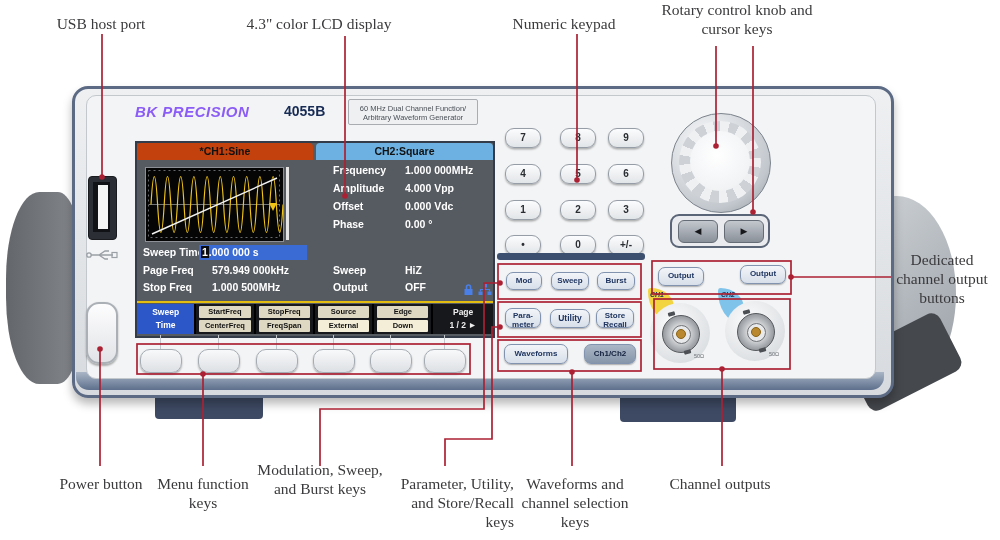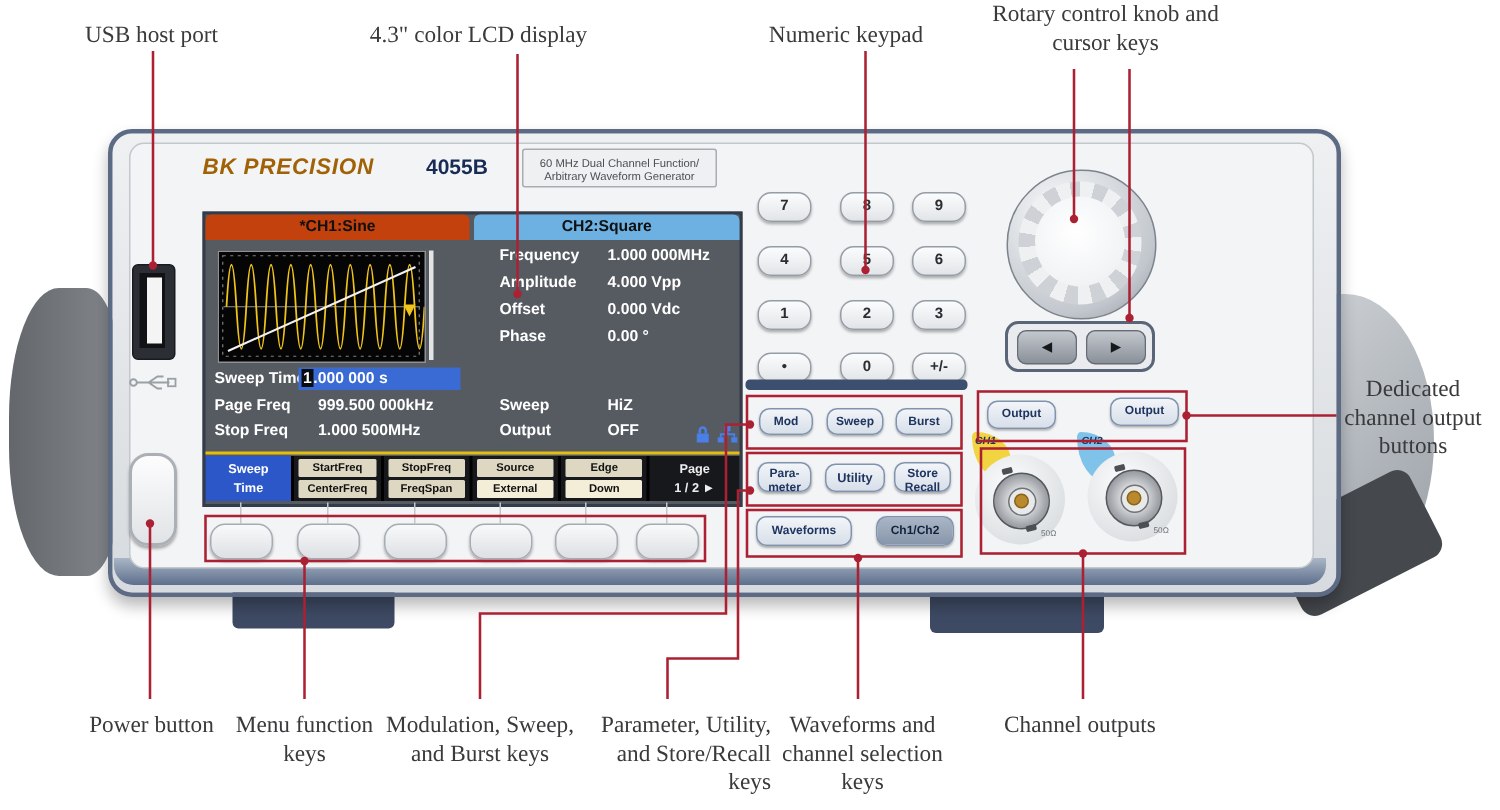--- a/index.html
+++ b/index.html
@@ -18,21 +18,21 @@
               border-radius:0 0 13px 13px;background:linear-gradient(#aab6c6,#5d6f8c);}
   .foot{position:absolute;background:#3e4a64;border-radius:0 0 4px 4px;}
   .handleL{position:absolute;left:6px;top:192px;width:74px;height:192px;
            border-radius:45% 30% 30% 45%;background:linear-gradient(90deg,#63666b,#84888d);}
   .handleR{position:absolute;left:838px;top:196px;width:118px;height:196px;
            border-radius:45% 55% 55% 45%;background:linear-gradient(135deg,#d3d7db,#989ea5);}
   .handleRd{position:absolute;left:852px;top:330px;width:104px;height:64px;background:#45484d;
             border-radius:10px;transform:rotate(-27deg);}
   
   .brand{position:absolute;left:135px;top:103px;font-size:15px;font-weight:bold;font-style:italic;
-         letter-spacing:.5px;color:#a16207;}
+         letter-spacing:.5px;color:#8b5cf6;}
   .model{position:absolute;left:284px;top:103px;font-size:14px;font-weight:bold;color:#172b55;}
   .subbox{position:absolute;left:348px;top:99px;width:130px;height:26px;border:1px solid #a9adb2;
           background:#eef0f2;border-radius:2px;text-align:center;color:#4a4f55;
           font-size:7.5px;line-height:9px;padding-top:4px;box-sizing:border-box;}
   
   .lcd{position:absolute;left:135px;top:141px;width:356px;height:193px;background:#565b61;
        border:2px solid #343b49;box-sizing:content-box;}
   .tab{position:absolute;top:0;height:17px;font-size:10.5px;font-weight:bold;color:#111;
        text-align:center;line-height:17px;border-radius:4px 4px 0 0;}
   .lcdtxt{position:absolute;font-size:10.5px;font-weight:bold;color:#fff;white-space:nowrap;}
@@ -152,21 +152,21 @@
     <div class="lcdtxt" style="left:268px;top:39px;">4.000 Vpp</div>
     <div class="lcdtxt" style="left:196px;top:57px;">Offset</div>
     <div class="lcdtxt" style="left:268px;top:57px;">0.000 Vdc</div>
     <div class="lcdtxt" style="left:196px;top:75px;">Phase</div>
     <div class="lcdtxt" style="left:268px;top:75px;">0.00 °</div>
 
     <div class="lcdtxt" style="left:6px;top:103px;">Sweep Time</div>
     <div class="sweepval"><span class="curs">1</span><span>.000 000 s</span></div>
 
     <div class="lcdtxt" style="left:6px;top:121px;">Page Freq</div>
-    <div class="lcdtxt" style="left:75px;top:121px;">999.500 000kHz</div>
+    <div class="lcdtxt" style="left:75px;top:121px;">579.949 000kHz</div>
     <div class="lcdtxt" style="left:196px;top:121px;">Sweep</div>
     <div class="lcdtxt" style="left:268px;top:121px;">HiZ</div>
     <div class="lcdtxt" style="left:6px;top:138px;">Stop Freq</div>
     <div class="lcdtxt" style="left:75px;top:138px;">1.000 500MHz</div>
     <div class="lcdtxt" style="left:196px;top:138px;">Output</div>
     <div class="lcdtxt" style="left:268px;top:138px;">OFF</div>
 
     <svg class="abs" style="left:325px;top:140px;" width="13" height="13" viewBox="0 0 13 13">
       <rect x="2.5" y="6" width="8" height="6" fill="#4a7fe8"></rect>
       <path d="M4.5,6 V4 a2,2 0 0 1 4,0 V6" fill="none" stroke="#4a7fe8" stroke-width="1.6"></path>
@@ -319,18 +319,18 @@
     </g>
   </svg>
 
   <div class="lbl" style="left:40px;top:14px;width:122px;">USB host port</div>
   <div class="lbl" style="left:228px;top:14px;width:182px;">4.3" color LCD display</div>
   <div class="lbl" style="left:488px;top:14px;width:152px;">Numeric keypad</div>
   <div class="lbl" style="left:655px;top:0px;width:164px;">Rotary control knob and cursor keys</div>
   <div class="lbl" style="left:886px;top:250px;width:112px;">Dedicated channel output buttons</div>
   <div class="lbl" style="left:40px;top:474px;width:122px;">Power button</div>
   <div class="lbl" style="left:146px;top:474px;width:114px;">Menu function keys</div>
-  <div class="lbl" style="left:256px;top:474px;width:128px;">Modulation, Sweep, and Burst keys</div>
+  <div class="lbl" style="left:256px;top:460px;width:128px;">Modulation, Sweep, and Burst keys</div>
   <div class="lbl" style="left:386px;top:474px;width:128px;text-align:right;">Parameter, Utility, and Store/Recall keys</div>
   <div class="lbl" style="left:508px;top:474px;width:134px;">Waveforms and channel selection keys</div>
   <div class="lbl" style="left:650px;top:474px;width:140px;">Channel outputs</div>
 
 </div>
 
 </body></html>

